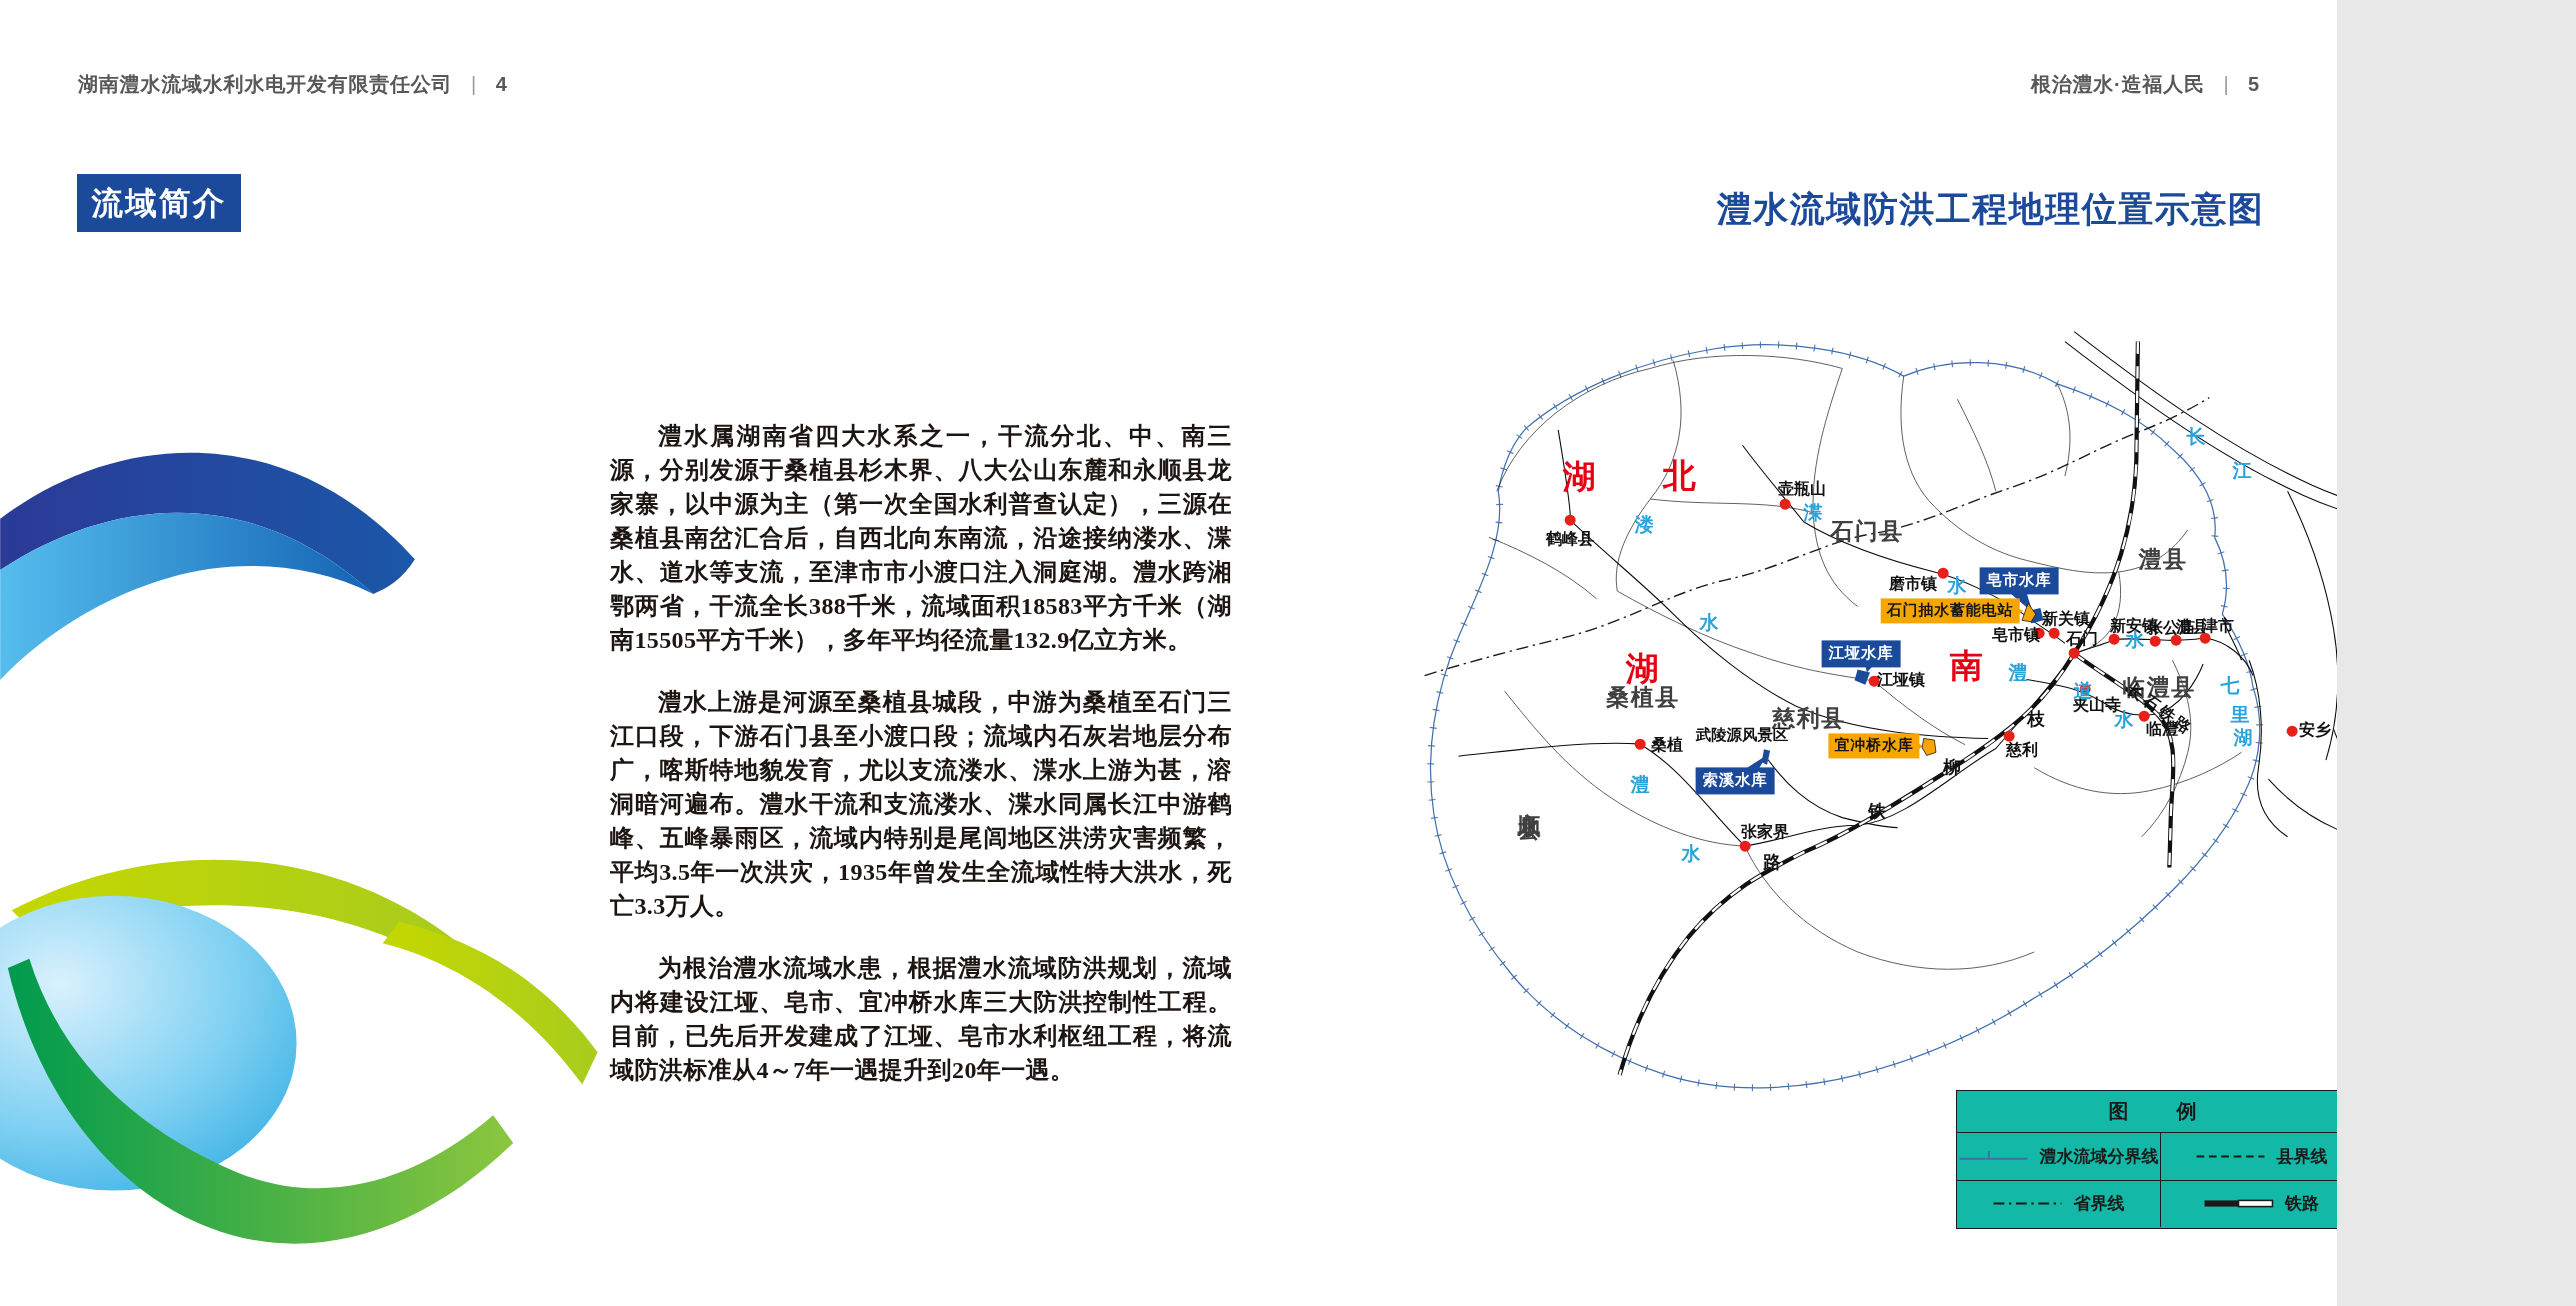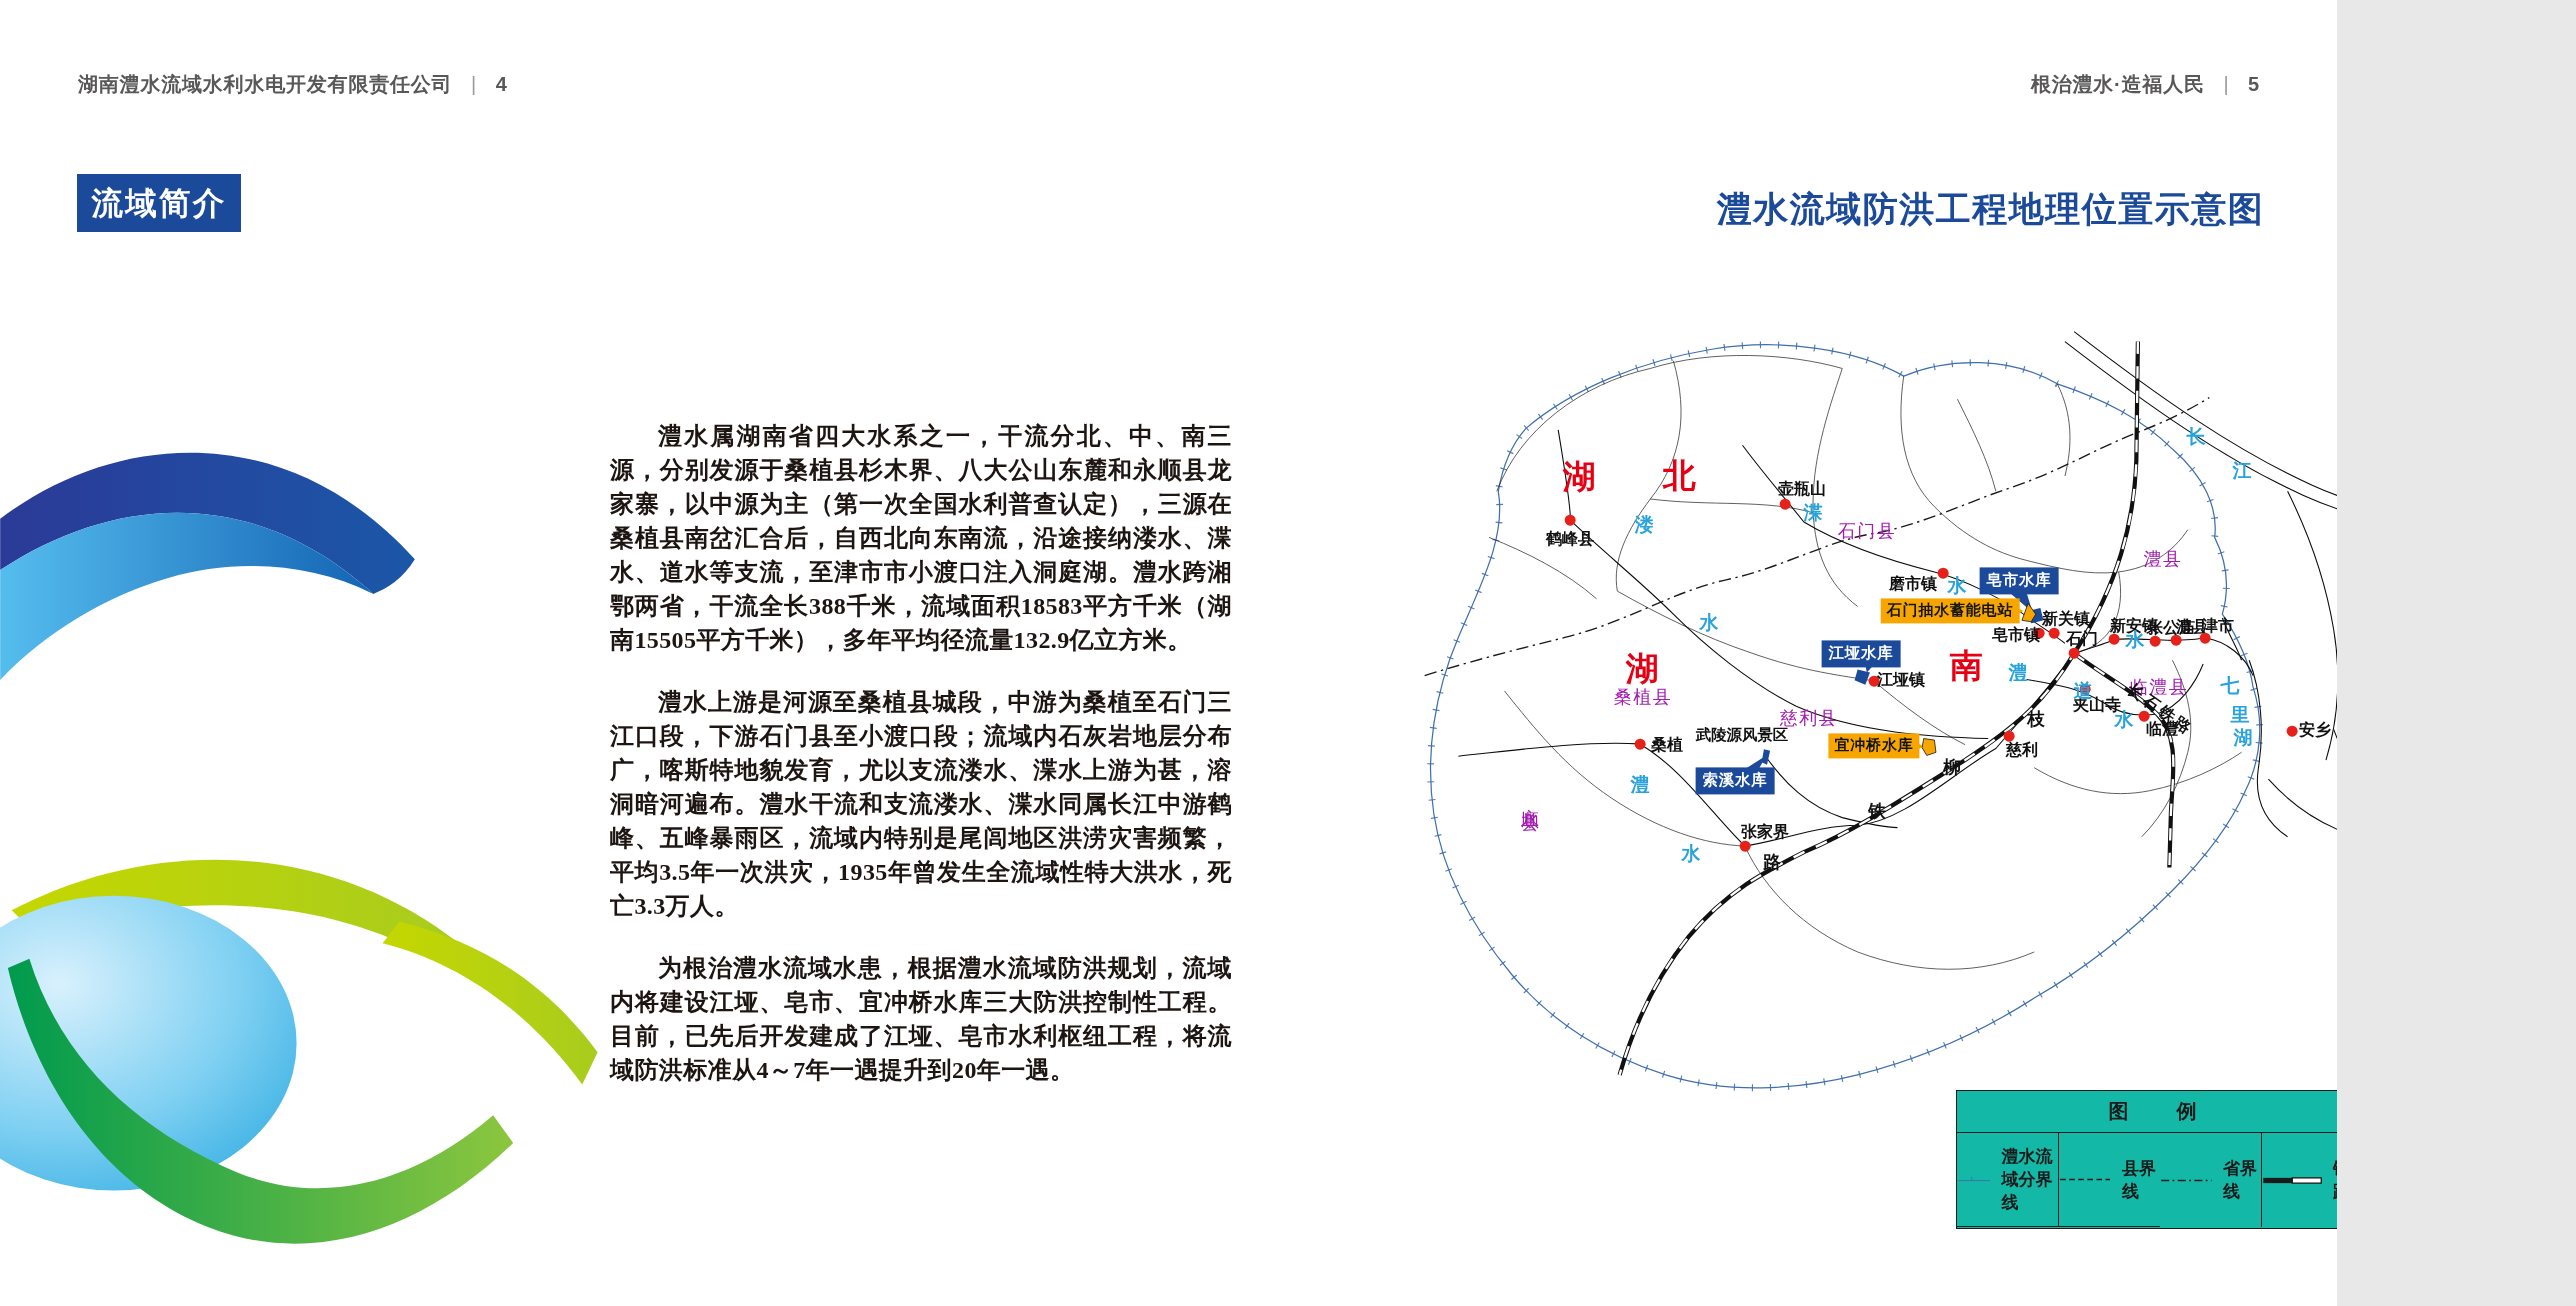--- a/index.html
+++ b/index.html
@@ -20,36 +20,36 @@
   
   .map-title{position:absolute;left:1714px;top:186px;width:553px;text-align:center;font-size:35px;font-weight:700;
              color:#1b4a9b;letter-spacing:1.5px;white-space:nowrap;}
   .compass{position:absolute;left:2455px;top:177px;width:54px;text-align:center;}
   .compass .n{font-size:21px;font-weight:700;color:#1a1a1a;}
   .map{position:absolute;left:1420px;top:330px;width:1144px;height:814px;}
   .map svg.base{position:absolute;left:0;top:0;}
   #map-labels{position:absolute;left:0;top:0;width:100%;height:100%;}
   .mlabel{position:absolute;transform:translate(-50%,-50%);white-space:nowrap;}
   .prov{font-size:33px;font-weight:700;color:#e60013;letter-spacing:1.5px;}
-  .county{font-size:18px;font-weight:400;color:#a21caf;letter-spacing:1.5px;}
+  .county{font-size:23px;font-weight:700;color:#404040;letter-spacing:1.5px;}
   .vert{writing-mode:vertical-rl;letter-spacing:3.1px;}
   .town-label{font-size:16px;font-weight:700;color:#111;}
   .dot{position:absolute;width:10.7px;height:10.7px;border-radius:50%;background:#e7211a;transform:translate(-50%,-50%);}
   .water{font-size:19px;font-weight:700;color:#29a3dc;}
   .lake{font-size:17.7px;font-weight:700;color:#29a3dc;letter-spacing:0.8px;}
   .rail-char{font-size:17.7px;font-weight:700;color:#111;}
   .rail-rot{font-size:16px;font-weight:700;color:#111;letter-spacing:3.1px;}
   .area{font-size:15.4px;font-weight:700;color:#111;}
   .res-blue{background:#1b4a9b;color:#fff;font-size:15.4px;font-weight:700;padding:3.1px 7px;letter-spacing:0.8px;}
   .res-orange{background:#f7a600;color:#151515;font-size:15px;font-weight:700;padding:3.1px 6.1px;letter-spacing:0.8px;}
   
   .legend{position:absolute;left:1956px;top:1090px;width:405px;height:137px;border:1.5px solid #1a1a1a;background:#14b8a6;}
   .legend .ltitle{height:41px;line-height:41px;text-align:center;font-size:20px;font-weight:700;color:#1a1a1a;
                   letter-spacing:14px;border-bottom:1.5px solid #1a1a1a;}
-  .lgrid{display:grid;grid-template-columns:1fr 1fr 1fr 1fr;height:94px;}
+  .lgrid{display:grid;grid-template-columns:1fr 1fr;height:94px;}
   .lcell{display:flex;align-items:center;justify-content:center;gap:10.7px;font-size:17px;font-weight:700;color:#1a1a1a;}
   .lcell.bl{border-left:1.5px solid #1a1a1a;}
   .lcell.bb{border-bottom:1.5px solid #1a1a1a;}
 </style>
 </head>
 <body>
 
 <div class="spread">
 
   <div class="hdr hdr-left">

